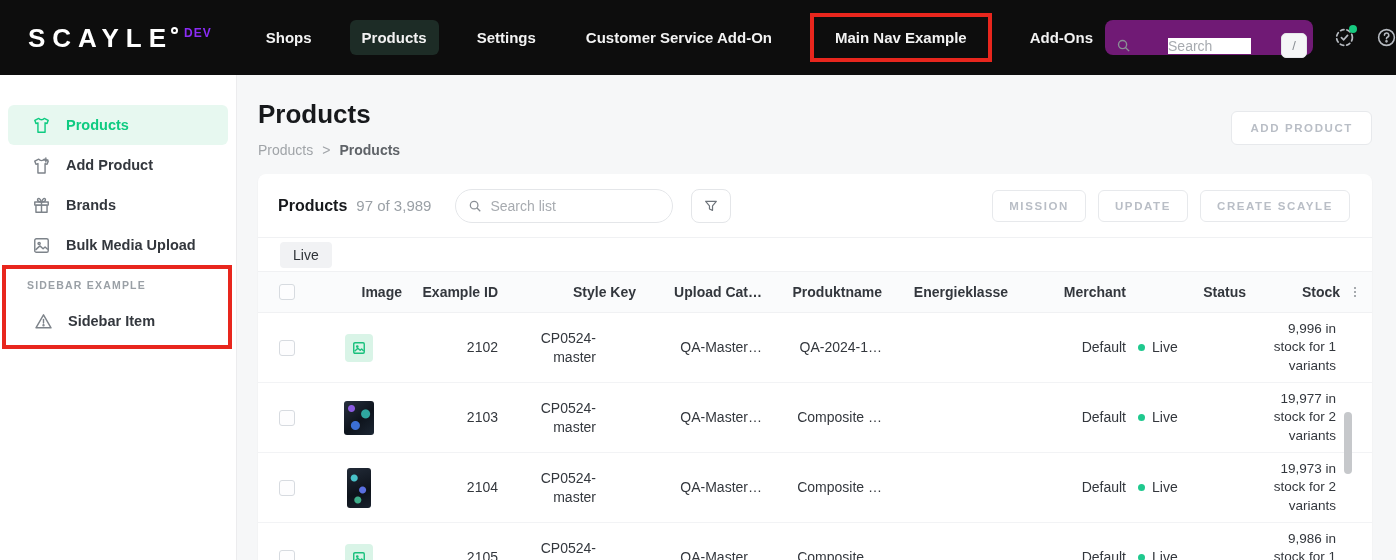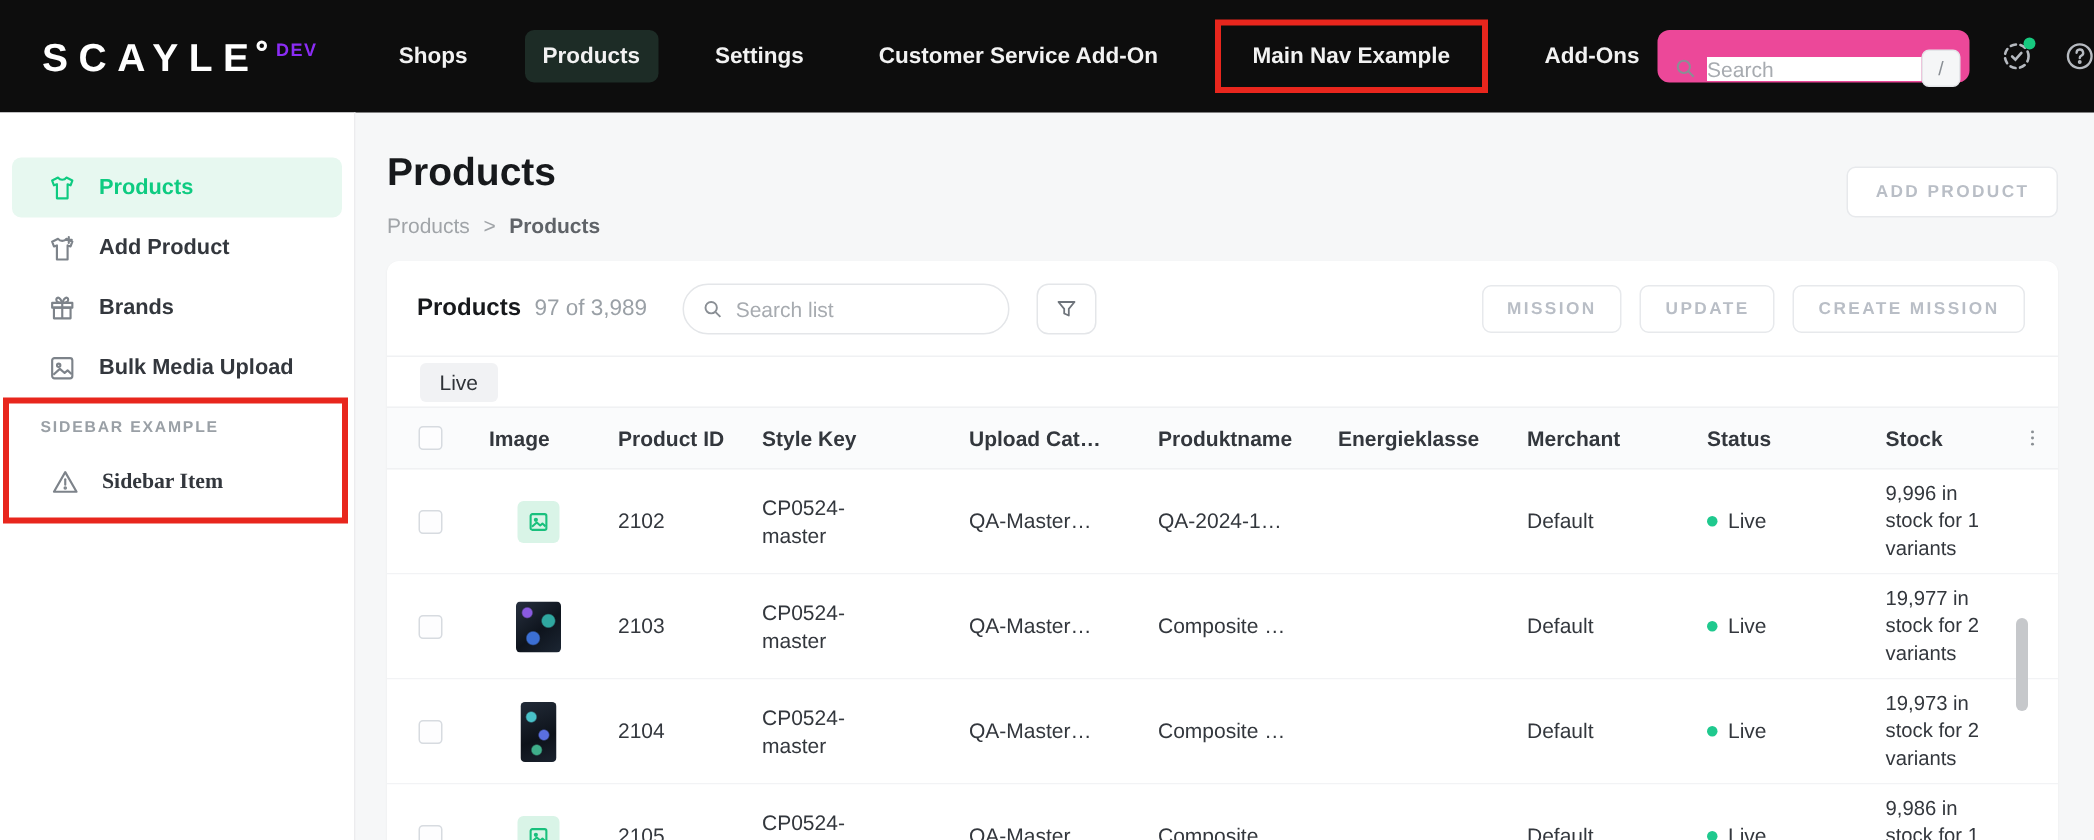--- a/index.html
+++ b/index.html
@@ -10,21 +10,21 @@
   .topbar { height:75px; background:#0d0d0d; display:flex; align-items:center; padding:0 24px 0 28px; }
   .logo { display:flex; align-items:flex-start; color:#fff; cursor:pointer; }
   .logo-text { font-size:26px; font-weight:800; letter-spacing:7px; line-height:26px; }
   .logo-ring { width:7px; height:7px; border:2px solid #fff; border-radius:50%; margin:2px 6px 0 -2px; }
   .logo-badge { color:#8b2cf5; font-size:12px; font-weight:800; letter-spacing:1px; margin-top:1px; }
   .topnav { display:flex; align-items:center; gap:26px; margin-left:42px; }
   .nav-item { color:#f2f2f2; font-size:15px; font-weight:600; padding:9px 12px; border-radius:6px; cursor:pointer; white-space:nowrap; }
   .nav-item.active { background:#1d2c26; }
   .nav-annotation { border:4px solid #e8261d; padding:3px 9px; }
   .topbar-right { margin-left:auto; display:flex; align-items:center; gap:21px; }
-  .search-box { width:208px; height:35px; background:#ec4899; border-radius:8px; display:flex; align-items:center; padding:16px 6px 0 11px; }
+  .search-box { width:208px; height:35px; background:#701a75; border-radius:8px; display:flex; align-items:center; padding:16px 6px 0 11px;gap:30px; }
   .search-box svg { flex:none; }
   .search-box input { border:none; outline:none; flex:1; min-width:0; margin-left:7px; font-size:14px; font-family:"Liberation Sans",sans-serif; color:#333; }
   .search-box input::placeholder { color:#a7abb0; }
   .kbd { width:26px; height:25px; background:#f5f6f7; border:1px solid #e4e6e9; border-radius:5px; color:#8a8f95; font-size:13px; display:flex; align-items:center; justify-content:center; }
   .top-icon { color:#b6bac0; display:flex; align-items:center; cursor:pointer; position:relative; }
   .badge-dot { position:absolute; top:-2px; right:-2px; width:8px; height:8px; background:#17c97f; border-radius:50%; }
 
   
   .app-body { display:flex; height:499px; }
   .sidebar { width:237px; background:#fff; border-right:1px solid #ececee; padding-top:30px; flex:none; }
@@ -54,21 +54,21 @@
   .filter-btn { width:40px; height:34px; border:1px solid #e4e6e9; border-radius:8px; background:#fff; margin-left:18px; display:flex; align-items:center; justify-content:center; color:#6e747b; cursor:pointer; }
   .head-actions { margin-left:auto; display:flex; gap:12px; }
   .tab-row { height:33px; display:flex; align-items:center; padding-left:22px; }
   .tab-chip { background:#f1f2f4; border-radius:4px; padding:5px 13px; font-size:14px; color:#2f3338; cursor:pointer; }
 
   
   .table-wrap { position:relative; }
   .trow, .thead { display:grid; grid-template-columns:58px 86px 96px 138px 126px 120px 126px 118px 120px 94px 1fr; align-items:center; }
   .thead { height:42px; background:#fafbfc; border-top:1px solid #f0f1f3; border-bottom:1px solid #f0f1f3; font-size:14px; font-weight:700; color:#33373d; position:relative; }
   .trow { height:70px; border-bottom:1px solid #f2f3f5; background:#fff; font-size:14px; color:#33373d; }
-  .cell { padding-left:10px; line-height:1.35; }
+  .cell { padding-left:10px; line-height:1.35;text-align:right; }
   .cell-cb { display:flex; justify-content:center; padding-left:0; }
   .checkbox { width:16px; height:16px; border:1.5px solid #d7dbe0; border-radius:3px; background:#fdfdfe; display:inline-block; cursor:pointer; }
   .cell-img { display:flex; justify-content:center; padding-left:0; }
   .thumb { display:flex; align-items:center; justify-content:center; }
   .thumb-placeholder { width:28px; height:28px; background:#d9f4e7; border-radius:4px; color:#19c07d; }
   .thumb-photo-square { width:30px; height:34px; border-radius:3px;
     background:
       radial-gradient(circle at 25% 22%, #8a5ae0 0 3px, transparent 4px),
       radial-gradient(circle at 72% 38%, #2fa7a0 0 4px, transparent 5px),
       radial-gradient(circle at 38% 72%, #3b6fd4 0 4px, transparent 5px),
@@ -168,21 +168,21 @@
         <svg width="19" height="19" viewBox="0 0 24 24" fill="none" stroke="currentColor" stroke-width="1.8" stroke-linejoin="round">
             <rect x="3.5" y="3.5" width="17" height="17" rx="2"></rect>
             <circle cx="9" cy="9.5" r="1.4"></circle>
             <path d="M4.5 17.5 L10 12.5 L14 16 L16.5 13.8 L20 17"></path>
           </svg>
       </span>
       <span>Bulk Media Upload</span>
     </div>
     <div class="sidebar-annotation">
       <div class="section-label">SIDEBAR EXAMPLE</div>
-      <div class="side-item" style="margin:0 4px;font-family:Liberation Serif, serif;">
+      <div class="side-item" style="margin:0 4px;">
         <span class="si-icon">
           <svg width="19" height="19" viewBox="0 0 24 24" fill="none" stroke="currentColor" stroke-width="1.8" stroke-linejoin="round">
               <path d="M12 3.5 L21.5 20 H2.5 Z"></path>
               <path d="M12 9.5 V14" stroke-linecap="round"></path>
               <circle cx="12" cy="16.8" r="0.6" fill="currentColor"></circle>
             </svg>
         </span>
         <span>Sidebar Item</span>
       </div>
     </div>
@@ -213,35 +213,35 @@
           <input placeholder="Search list" style="">
         </div>
         <button class="filter-btn">
           <svg width="16" height="16" viewBox="0 0 24 24" fill="none" stroke="currentColor" stroke-width="1.8" stroke-linejoin="round">
               <path d="M4 5 H20 L14.3 11.8 V18.5 L9.7 16.5 V11.8 Z"></path>
             </svg>
         </button>
         <div class="head-actions">
           <button class="btn-ghost">MISSION</button>
           <button class="btn-ghost">UPDATE</button>
-          <button class="btn-ghost">CREATE MISSION</button>
+          <button class="btn-ghost">CREATE SCAYLE</button>
         </div>
       </div>
 
       <div class="tab-row">
         <span class="tab-chip">Live</span>
       </div>
 
       <div class="table-wrap">
         <div class="thead">
           <div class="cell cell-cb">
               <span class="checkbox"></span>
             </div>
           <div class="cell">Image</div>
-          <div class="cell">Product ID</div>
+          <div class="cell">Example ID</div>
           <div class="cell">Style Key</div>
           <div class="cell">Upload Cat…</div>
           <div class="cell">Produktname</div>
           <div class="cell">Energieklasse</div>
           <div class="cell">Merchant</div>
           <div class="cell" style="padding-left:12px">Status</div>
           <div class="cell" style="padding-left:11px">Stock</div>
           <span class="col-menu">
             <svg width="14" height="16" viewBox="0 0 24 24" fill="currentColor">
                 <circle cx="12" cy="5" r="1.7"></circle>

